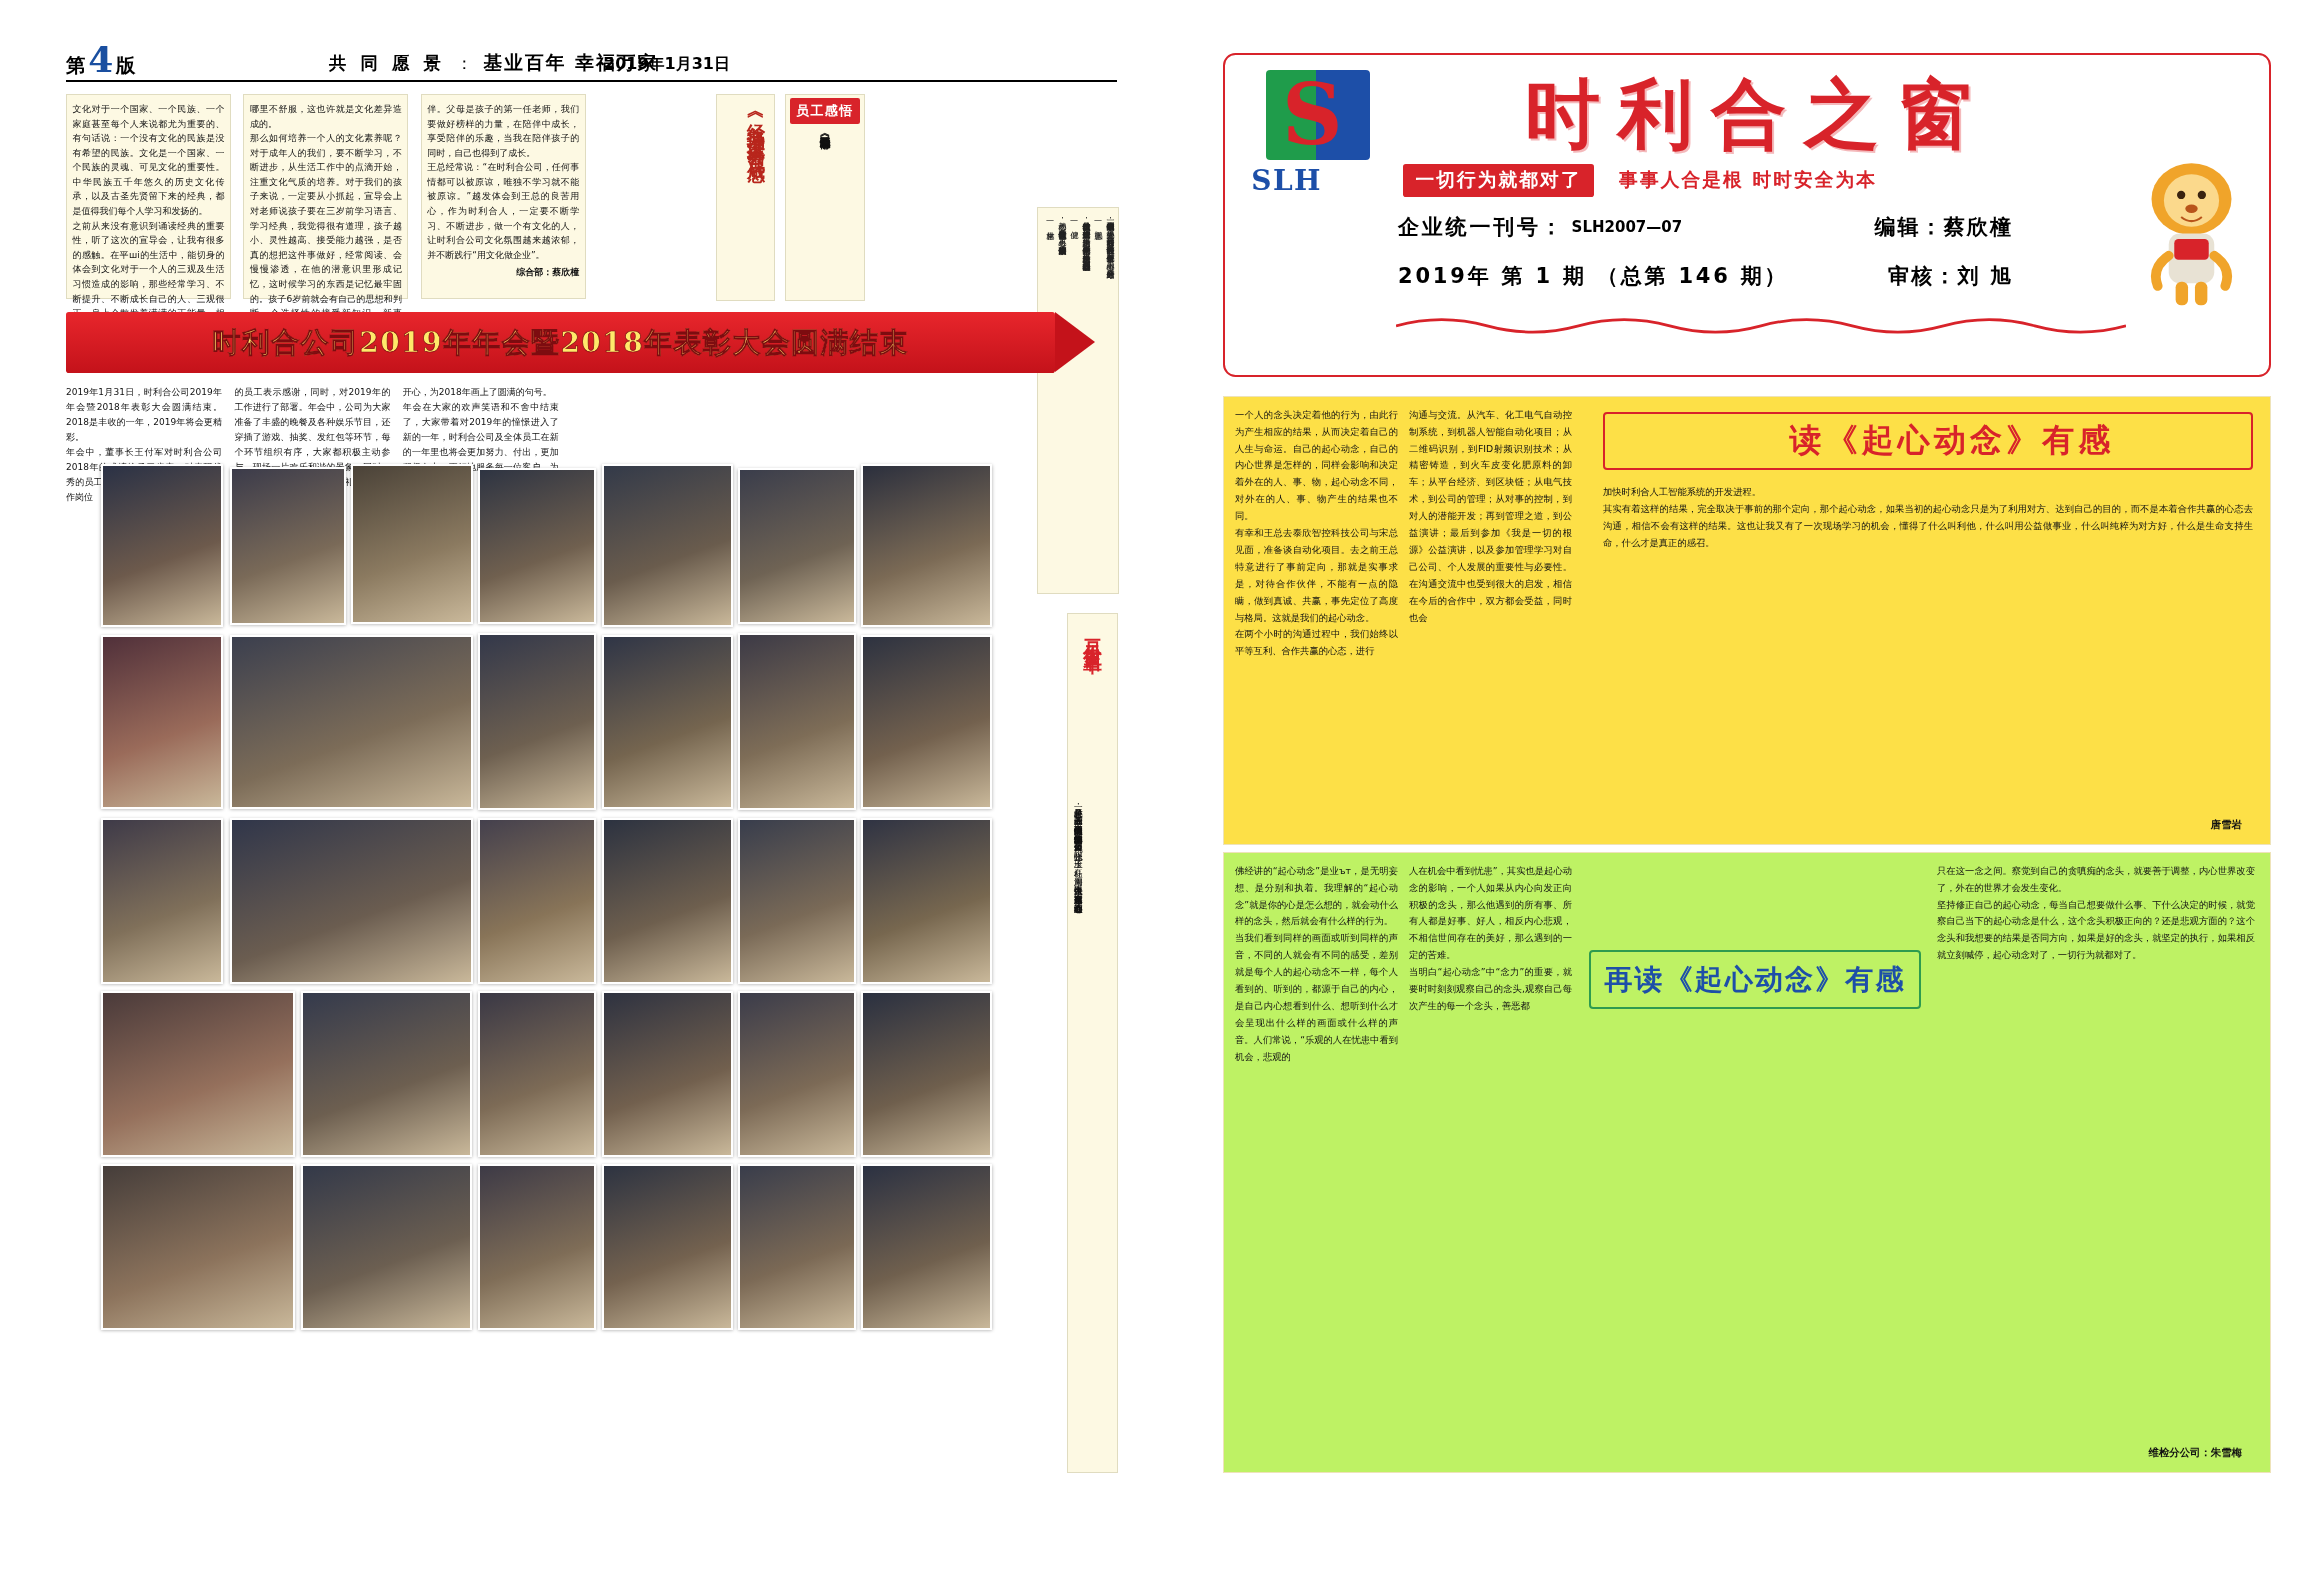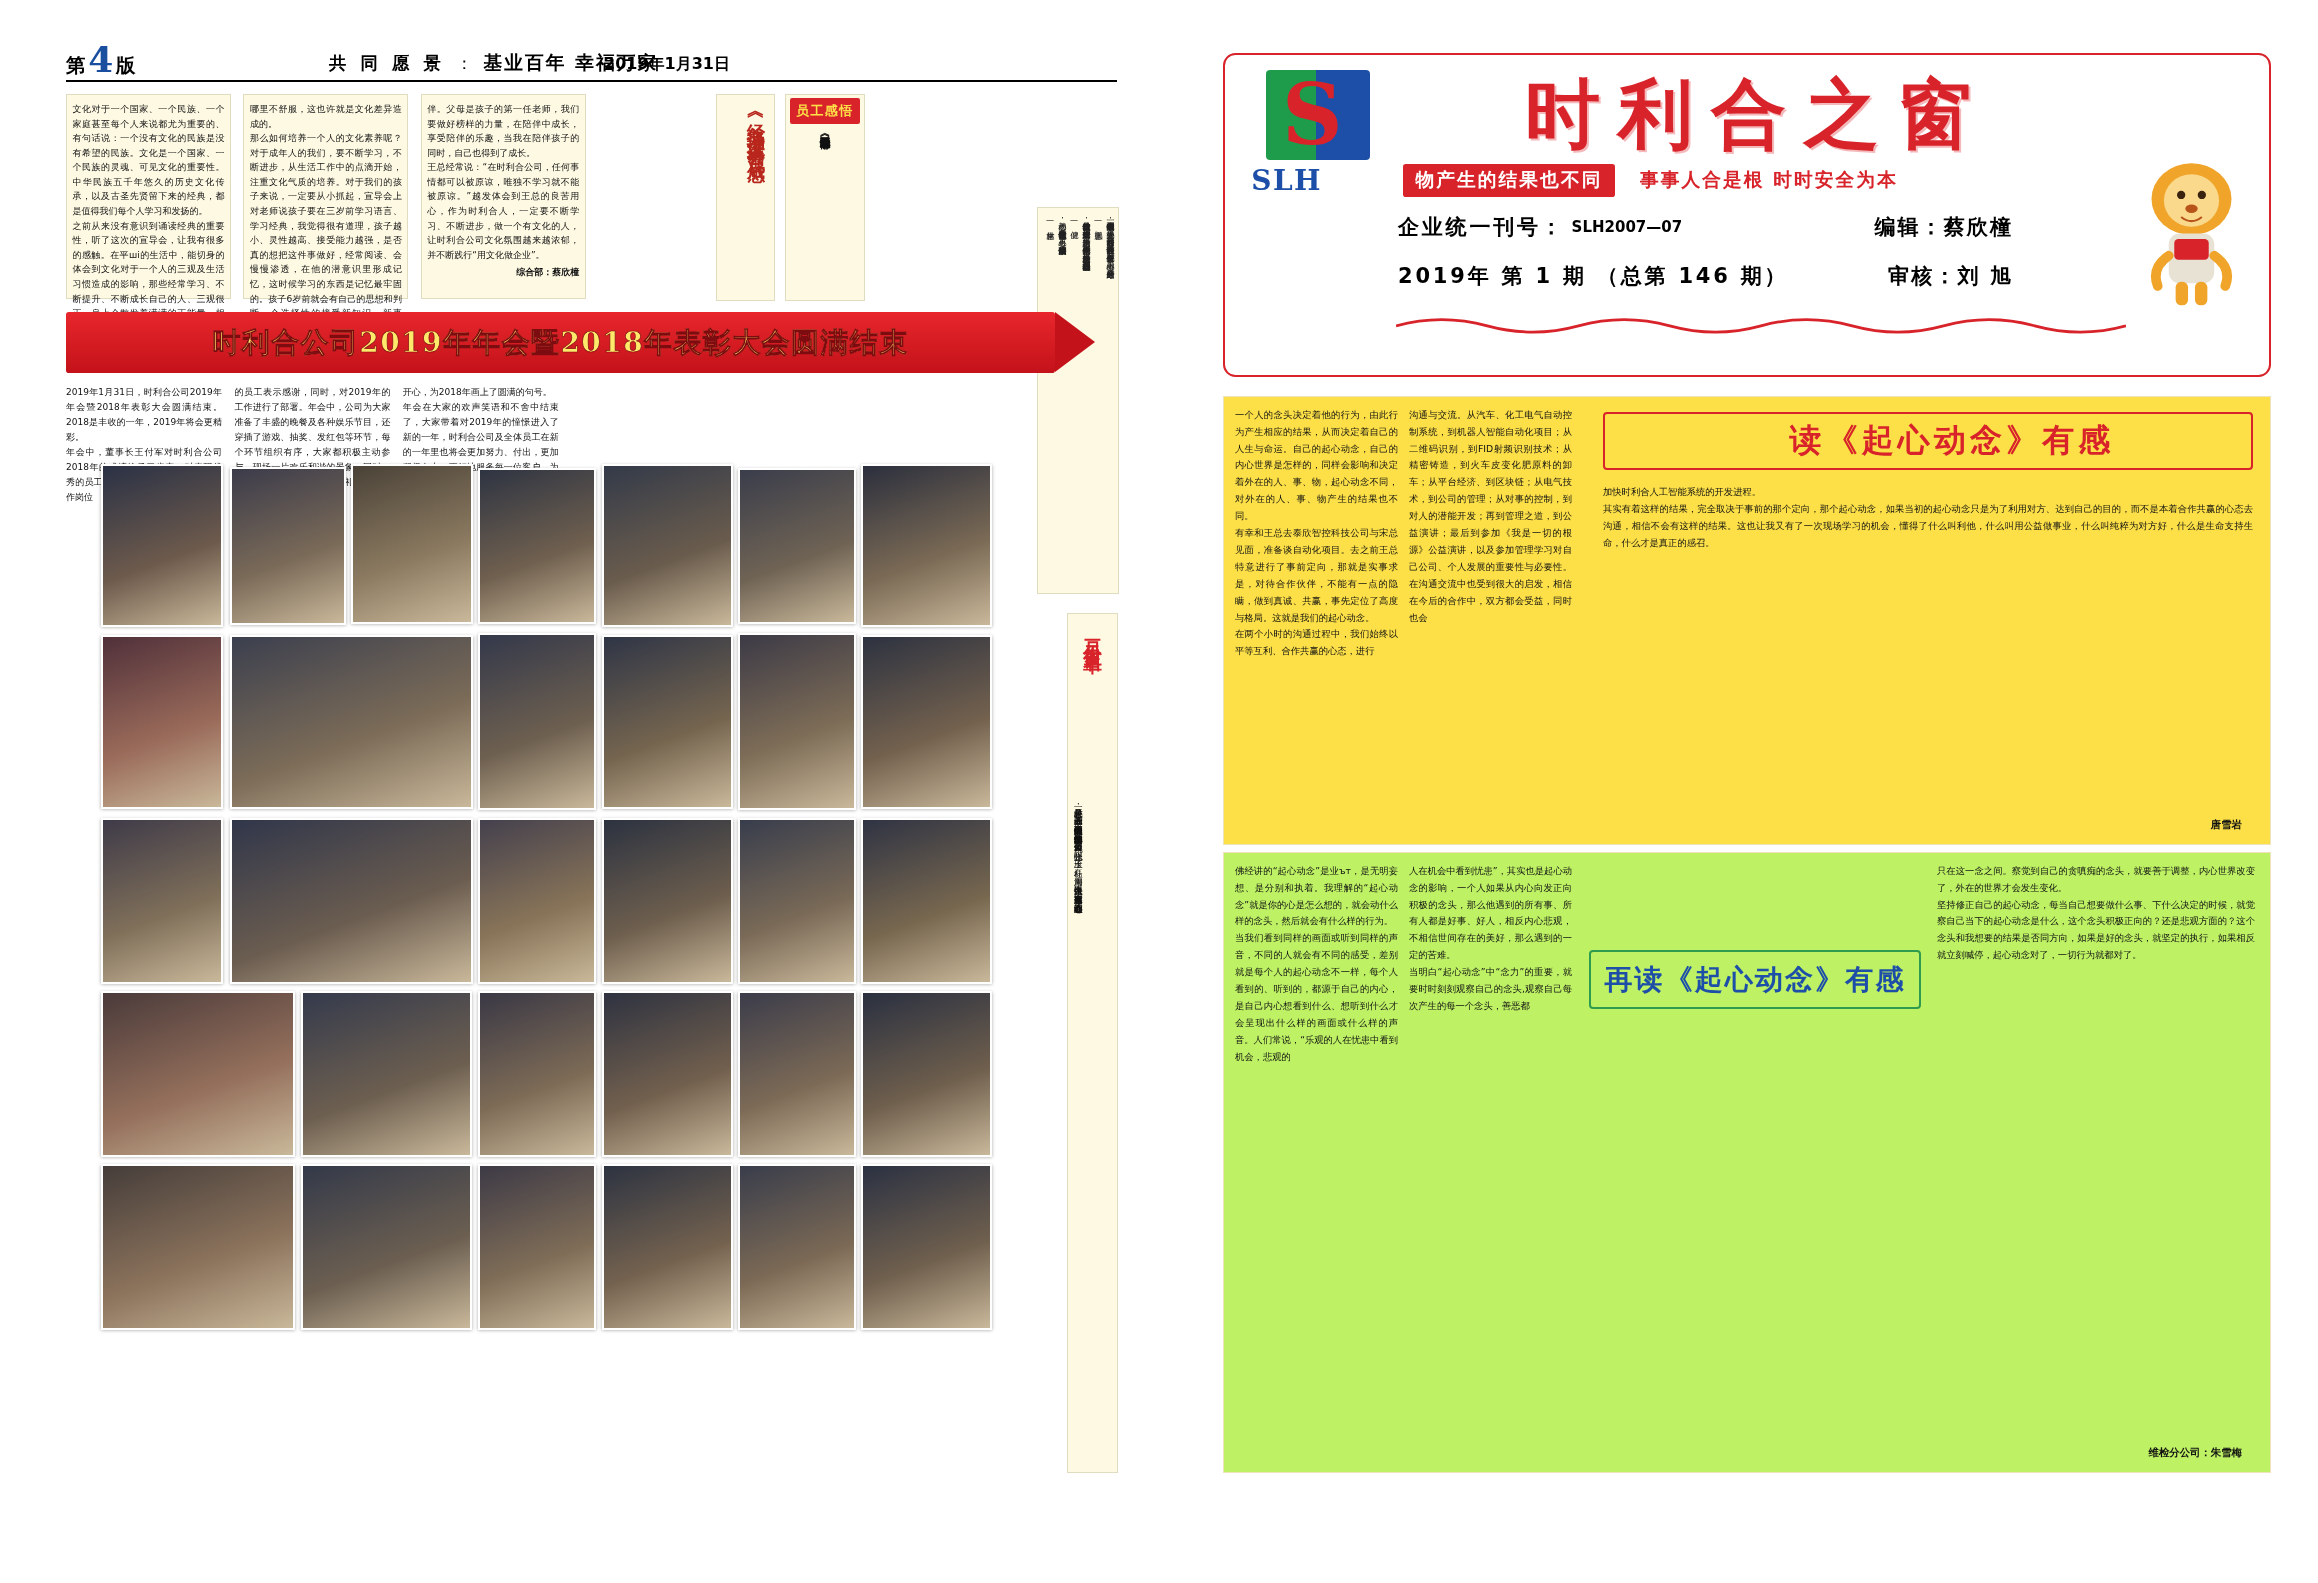--- a/index.html
+++ b/index.html
@@ -41,21 +41,21 @@
 
   .vtitle-box {
     width:59px; margin-right:9.7px;
     background:#fdf9e3; border:0.7px solid #e0dcc0;
     writing-mode: vertical-rl; text-orientation: upright;
     font-size:18px; font-weight:bold; letter-spacing:4.1px;
     color:#b8261c; padding:9.7px 4.1px; line-height:1.5;
   }
   .emp-box { width:80px; background:#fdf9e3; border:0.7px solid #e0dcc0; position:relative; }
   .emp-head {
-    background:#d8232a; color:#fde047; font-size:13px; font-weight:bold;
+    background:#d8232a; color:#ffffff; font-size:13px; font-weight:bold;
     text-align:center; padding:4.1px 0; letter-spacing:1.4px; border-radius:2.1px;
     margin:2.8px 4.1px;
   }
   .emp-sub { writing-mode: vertical-rl; text-orientation: upright; font-size:10.4px; line-height:1.7;
     margin:5.5px auto 0 auto; height:104px; color:#111; font-weight:bold; }
   .emp-body { writing-mode: vertical-rl; text-orientation: upright; font-size:8px; line-height:1.5;
     margin:4.1px 2.8px; height:359px; color:#222; }
 
   
   .banner {
@@ -340,21 +340,21 @@
           <div class="logo-g"></div>
           <div class="logo-b"></div>
           <div class="logo-s">S</div>
         </div>
         <div class="logo-txt">SLH</div>
       </div>
 
       <div class="big-title">时利合之窗</div>
 
       <div class="sub-bar">
-        <span class="sub-left">物产生的结果也不同</span>
+        <span class="sub-left">一切行为就都对了</span>
         <span class="sub-right">事事人合是根  时时安全为本</span>
       </div>
 
       <div class="info-line1">
         <span class="info-label">企业统一刊号：</span>
         <span class="info-value">SLH2007—07</span>
         <span class="info-right">
           <span>编辑：</span><span>蔡欣橦</span>
         </span>
       </div>

